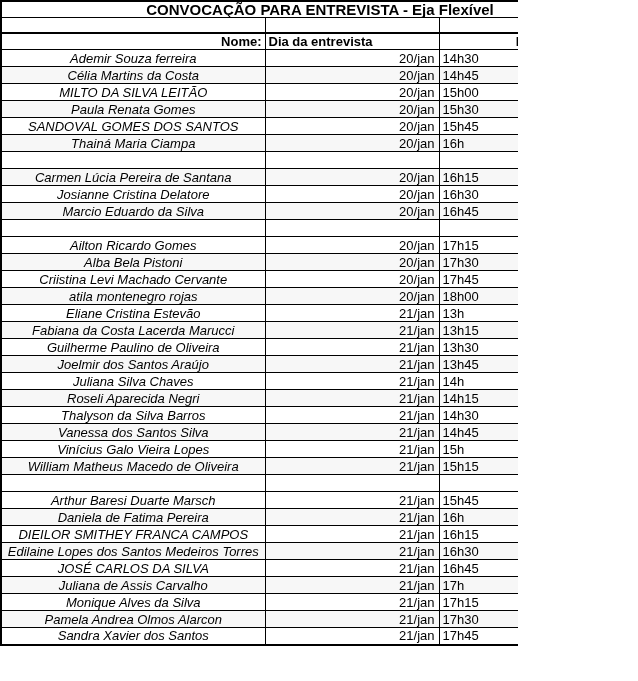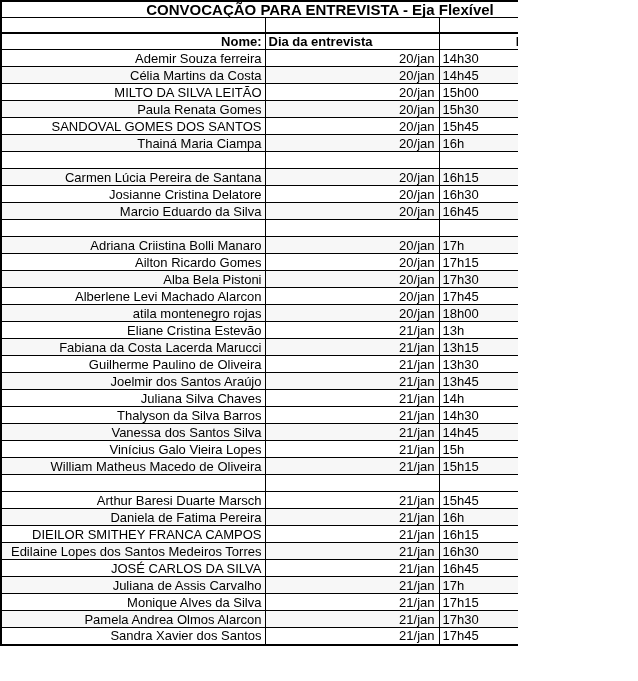--- a/index.html
+++ b/index.html
@@ -46,21 +46,21 @@
   tr.pre-header-row td { height: 15px; }
   tr.header-row th {
     border-top: 2px solid var(--border, #000000);
     font-weight: bold;
     font-size: 13px;
   }
   th.h-name { text-align: right; }
   th.h-day  { text-align: left; }
   th.h-time { text-align: center; }
 
-  td.name-cell { text-align: right; }
+  td.name-cell { text-align: center; font-style: italic; }
   td.day-cell  { text-align: right; padding-right: 4px; }
   td.time-cell { text-align: left; }
 
   tbody tr.alt td { background: var(--stripe, #f7f7f7); }
   tbody tr.spacer td { background: var(--page-bg, #ffffff); }
 </style>
 </head>
 <body>
 
 <div class="sheet">
@@ -134,37 +134,32 @@
         <tr class="alt">
     <td class="name-cell">Marcio Eduardo da Silva</td>
     <td class="day-cell">20/jan</td>
     <td class="time-cell">16h45</td>
   </tr>
         <tr class="spacer">
     <td class="name-cell"></td>
     <td class="day-cell"></td>
     <td class="time-cell"></td>
   </tr>
-        <tr class="alt">
-    <td class="name-cell">Adriana Criistina Bolli Manaro</td>
-    <td class="day-cell">20/jan</td>
-    <td class="time-cell">17h</td>
-  </tr>
         <tr>
     <td class="name-cell">Ailton Ricardo Gomes</td>
     <td class="day-cell">20/jan</td>
     <td class="time-cell">17h15</td>
   </tr>
         <tr class="alt">
     <td class="name-cell">Alba Bela Pistoni</td>
     <td class="day-cell">20/jan</td>
     <td class="time-cell">17h30</td>
   </tr>
         <tr>
-    <td class="name-cell">Alberlene Levi Machado Alarcon</td>
+    <td class="name-cell">Criistina Levi Machado Cervante</td>
     <td class="day-cell">20/jan</td>
     <td class="time-cell">17h45</td>
   </tr>
         <tr class="alt">
     <td class="name-cell">atila montenegro rojas</td>
     <td class="day-cell">20/jan</td>
     <td class="time-cell">18h00</td>
   </tr>
         <tr>
     <td class="name-cell">Eliane Cristina Estevão</td>
@@ -183,20 +178,25 @@
   </tr>
         <tr class="alt">
     <td class="name-cell">Joelmir dos Santos Araújo</td>
     <td class="day-cell">21/jan</td>
     <td class="time-cell">13h45</td>
   </tr>
         <tr>
     <td class="name-cell">Juliana Silva Chaves</td>
     <td class="day-cell">21/jan</td>
     <td class="time-cell">14h</td>
+  </tr>
+        <tr class="alt">
+    <td class="name-cell">Roseli Aparecida Negri</td>
+    <td class="day-cell">21/jan</td>
+    <td class="time-cell">14h15</td>
   </tr>
         <tr>
     <td class="name-cell">Thalyson da Silva Barros</td>
     <td class="day-cell">21/jan</td>
     <td class="time-cell">14h30</td>
   </tr>
         <tr class="alt">
     <td class="name-cell">Vanessa dos Santos Silva</td>
     <td class="day-cell">21/jan</td>
     <td class="time-cell">14h45</td>

